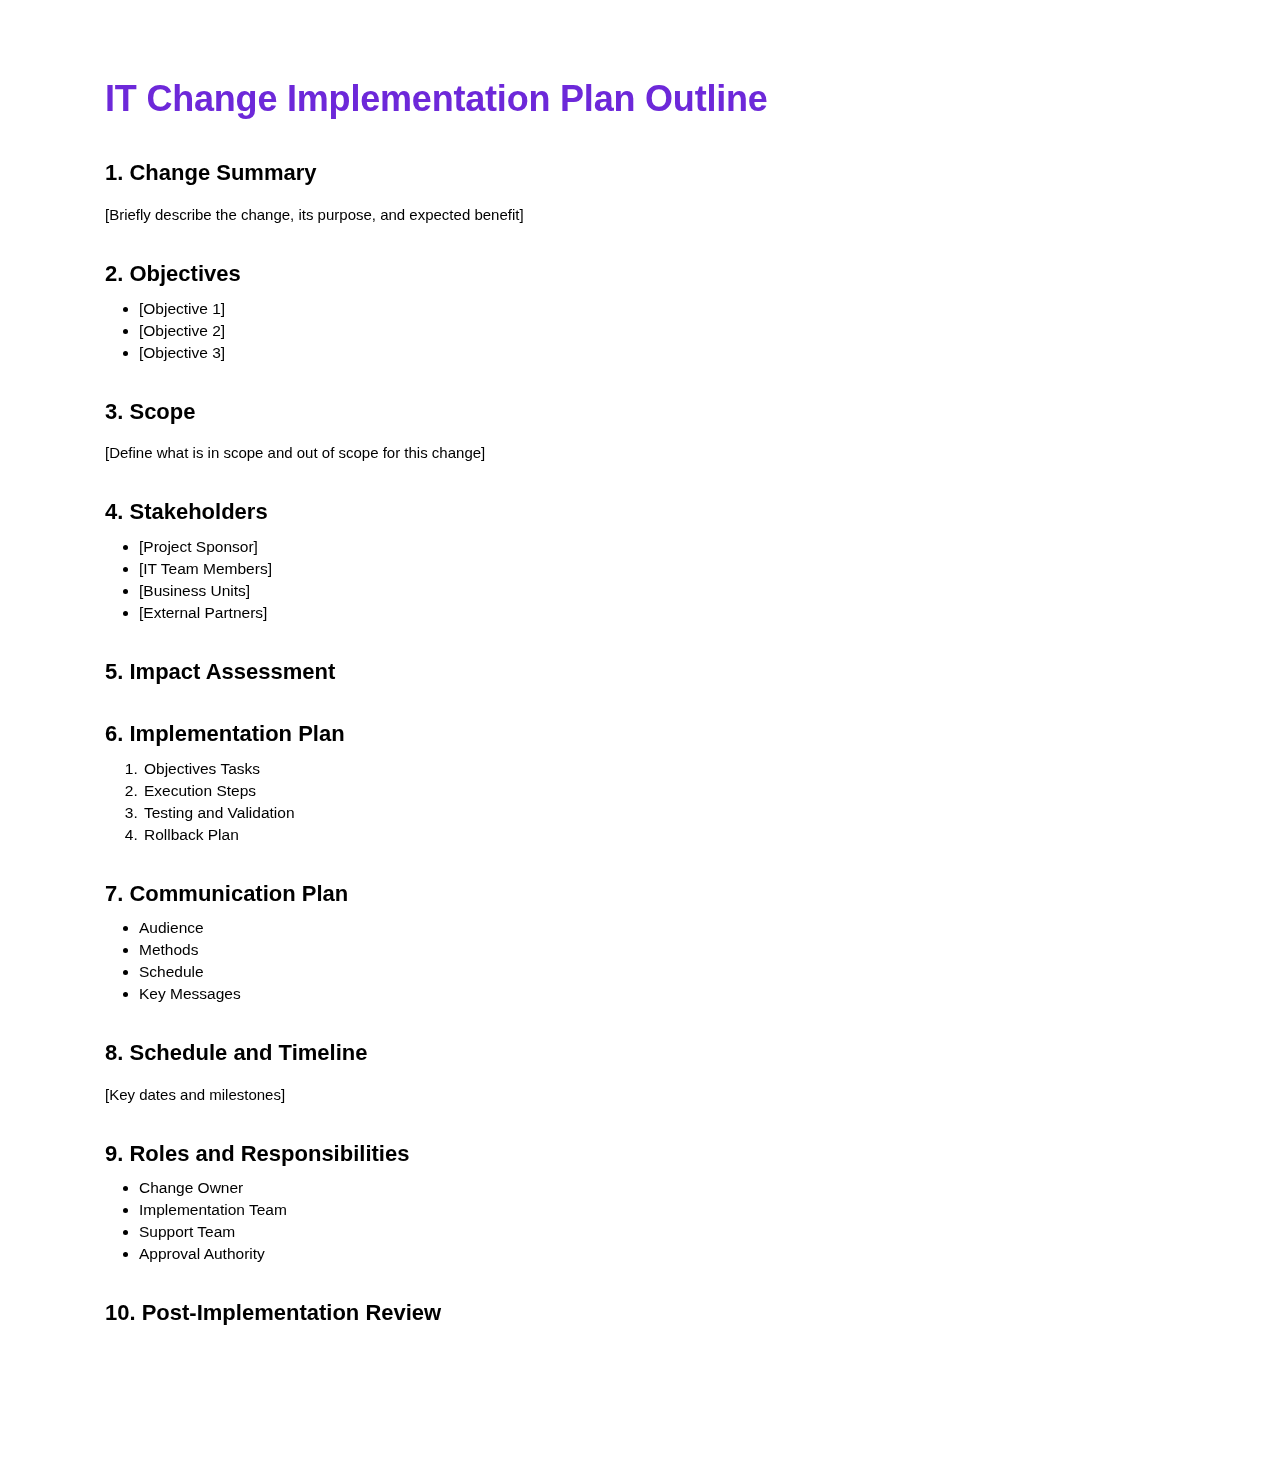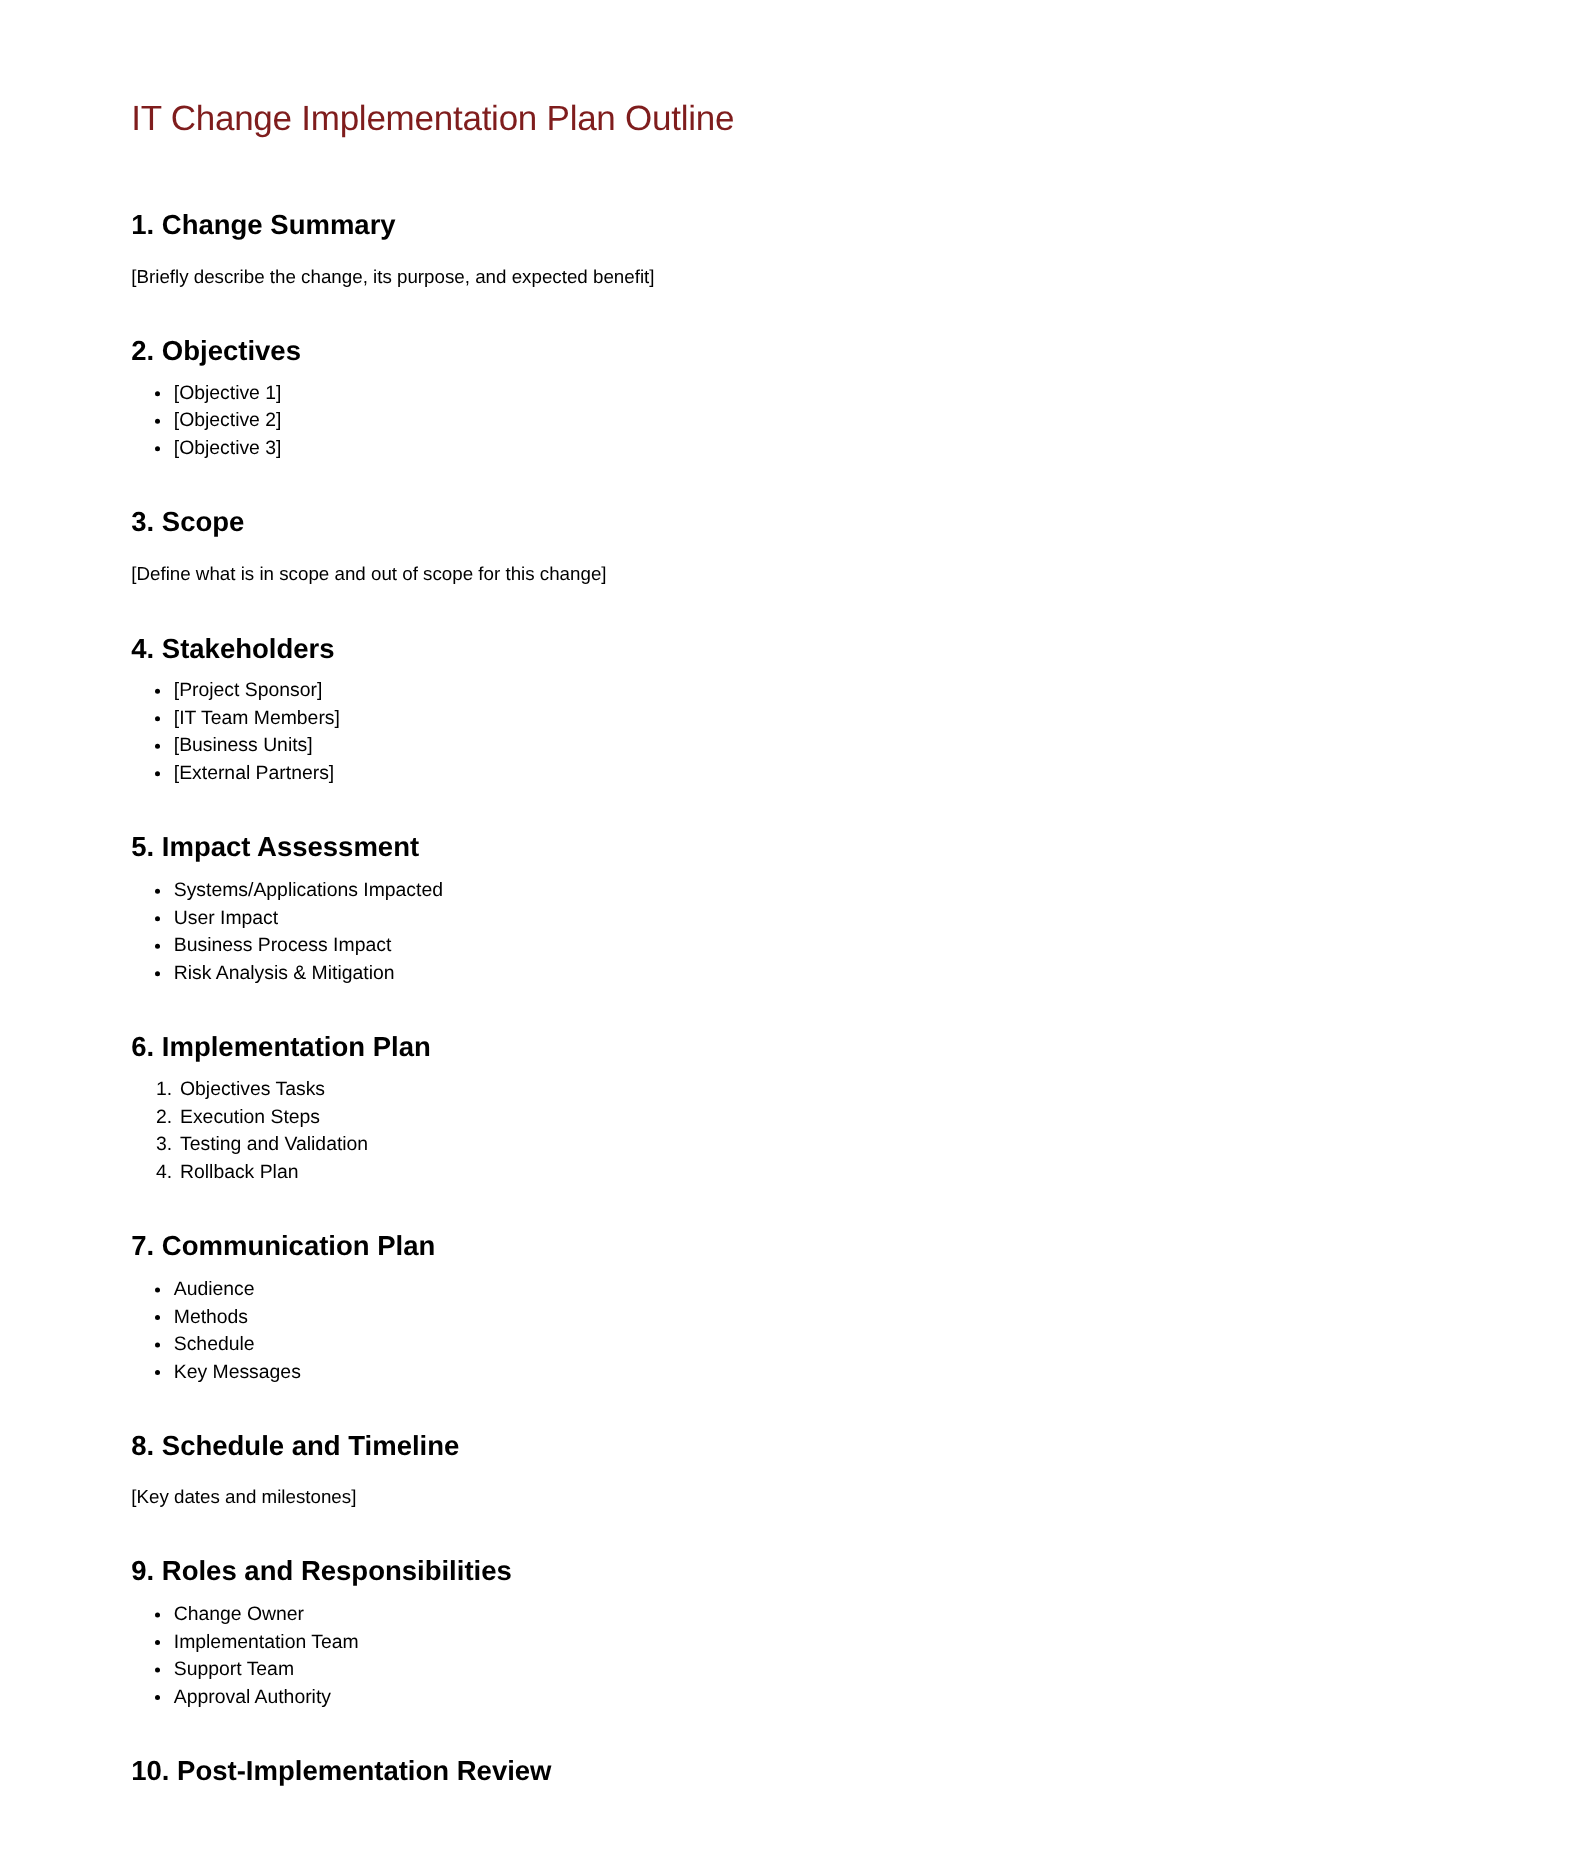--- a/index.html
+++ b/index.html
@@ -19,42 +19,42 @@
 
   .page {
     box-sizing: border-box;
     width: 1263px;
     min-height: 1480px;
     padding: 78px 105px 0 105px;
     background: #ffffff;
   }
 
   .doc-title {
-    font-size: 28px;
-    font-weight: normal;
+    font-size: 36px;
+    font-weight: bold;
     line-height: 1.18;
     margin: 0 0 0 0;
     letter-spacing: -0.2px;
-    color: #7f1d1d;
+    color: #6d28d9;
   }
 
   .section {
     margin: 0;
   }
 
   .section-heading {
     font-size: 22px;
     font-weight: bold;
     line-height: 1.16;
     margin: 37px 0 0 0;
     color: #000000;
   }
 
   .section:first-of-type > .section-heading {
-    margin-top: 56px;
+    margin-top: 40px;
   }
 
   .section-para {
     font-size: 15px;
     font-weight: normal;
     line-height: 1.2;
     margin: 20px 0 0 0;
     color: #000000;
   }
 
@@ -123,26 +123,20 @@
     <ul class="section-list">
       <li>[Project Sponsor]</li>
       <li>[IT Team Members]</li>
       <li>[Business Units]</li>
       <li>[External Partners]</li>
     </ul>
   </div>
 
   <div class="section">
     <h2 class="section-heading">5. Impact Assessment</h2>
-    <ul class="section-list">
-      <li>Systems/Applications Impacted</li>
-      <li>User Impact</li>
-      <li>Business Process Impact</li>
-      <li>Risk Analysis &amp; Mitigation</li>
-    </ul>
   </div>
 
   <div class="section">
     <h2 class="section-heading">6. Implementation Plan</h2>
     <ol class="section-list">
       <li>Objectives Tasks</li>
       <li>Execution Steps</li>
       <li>Testing and Validation</li>
       <li>Rollback Plan</li>
     </ol>

